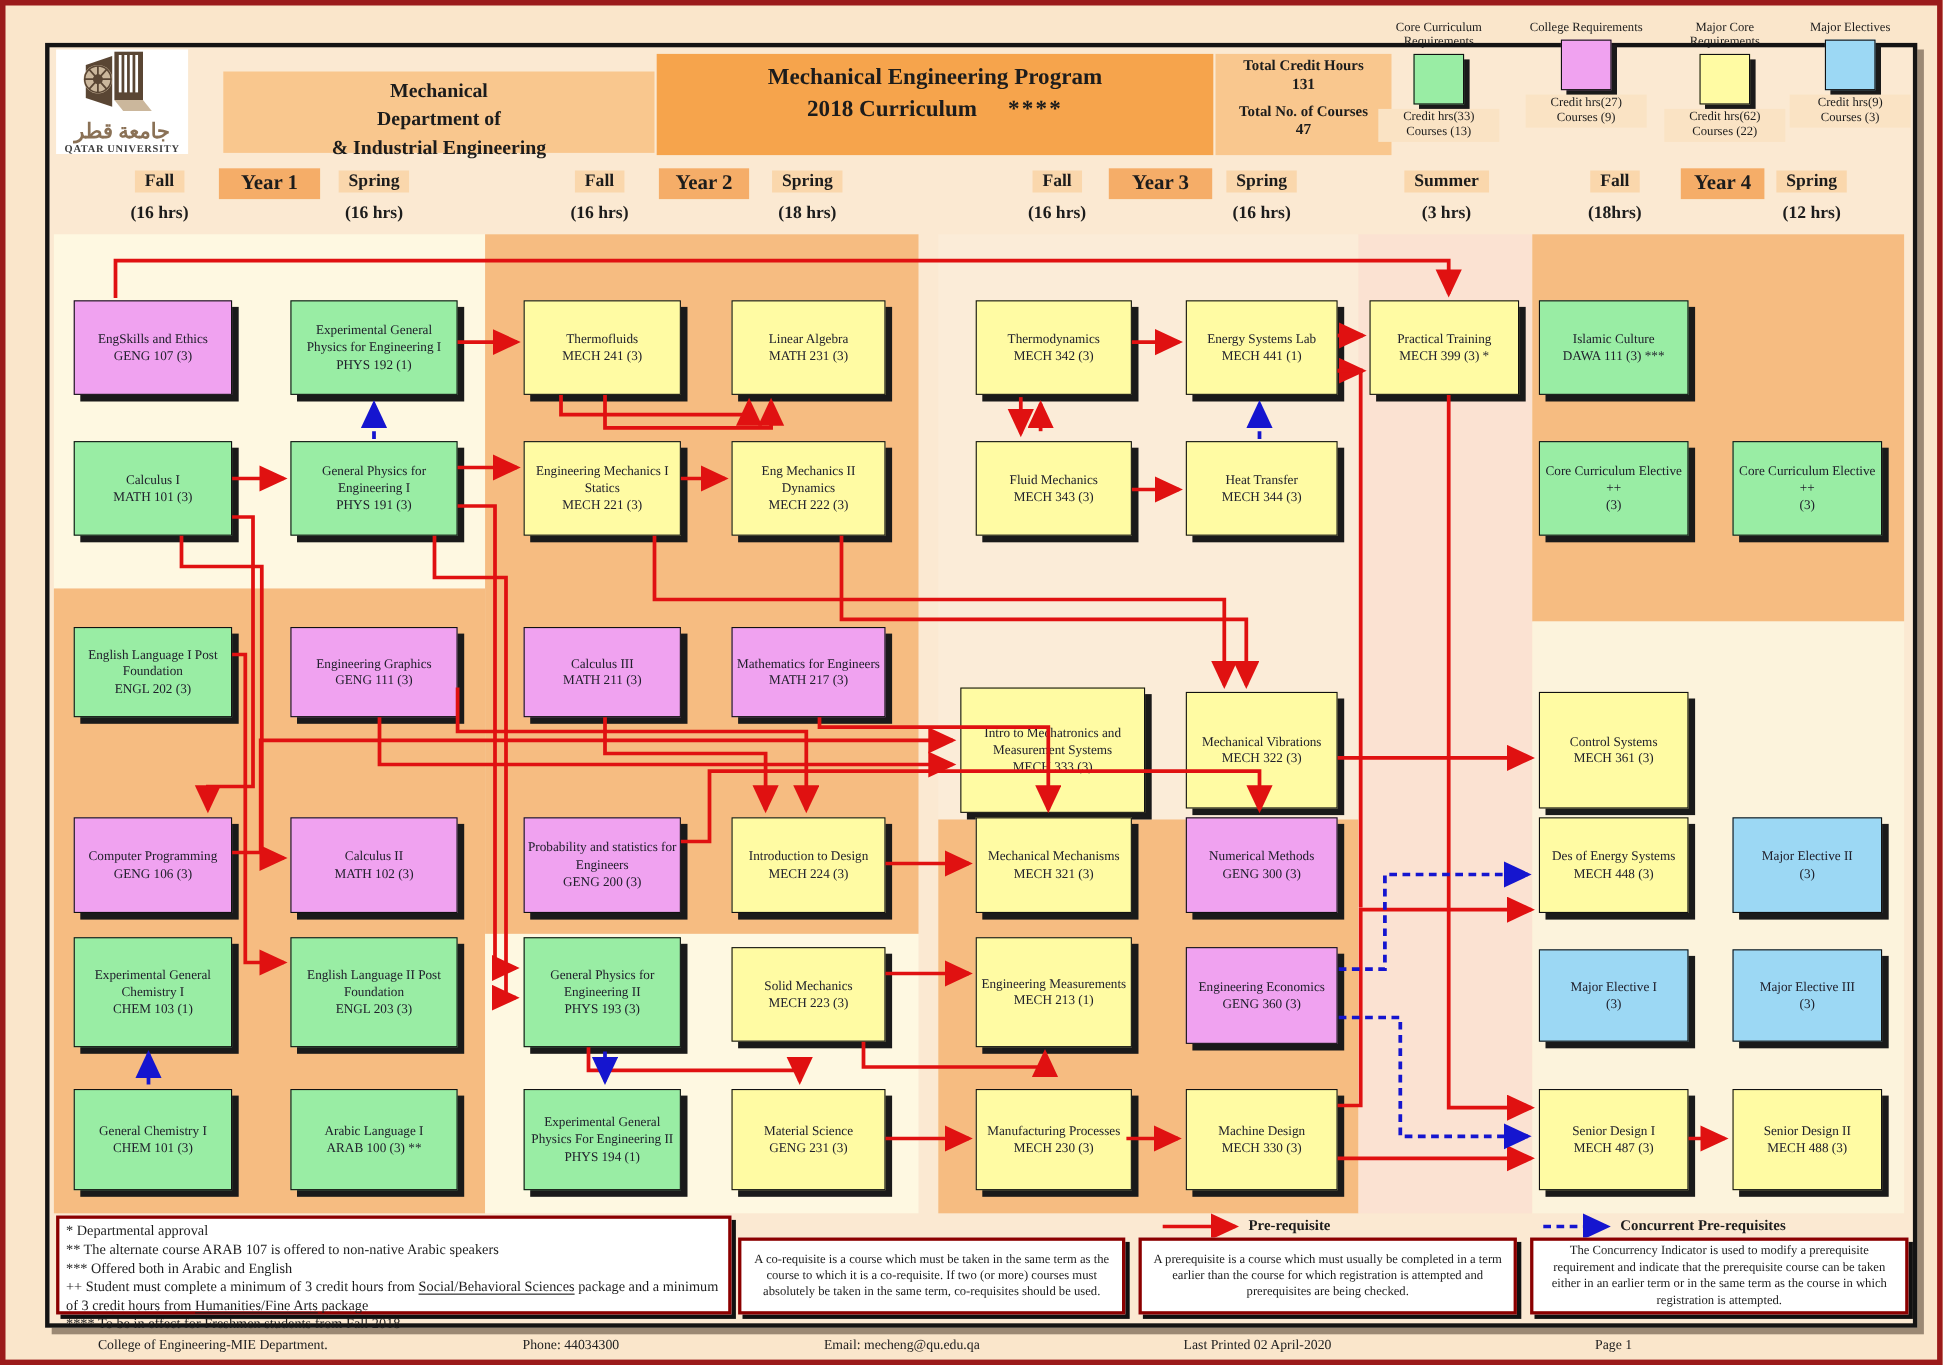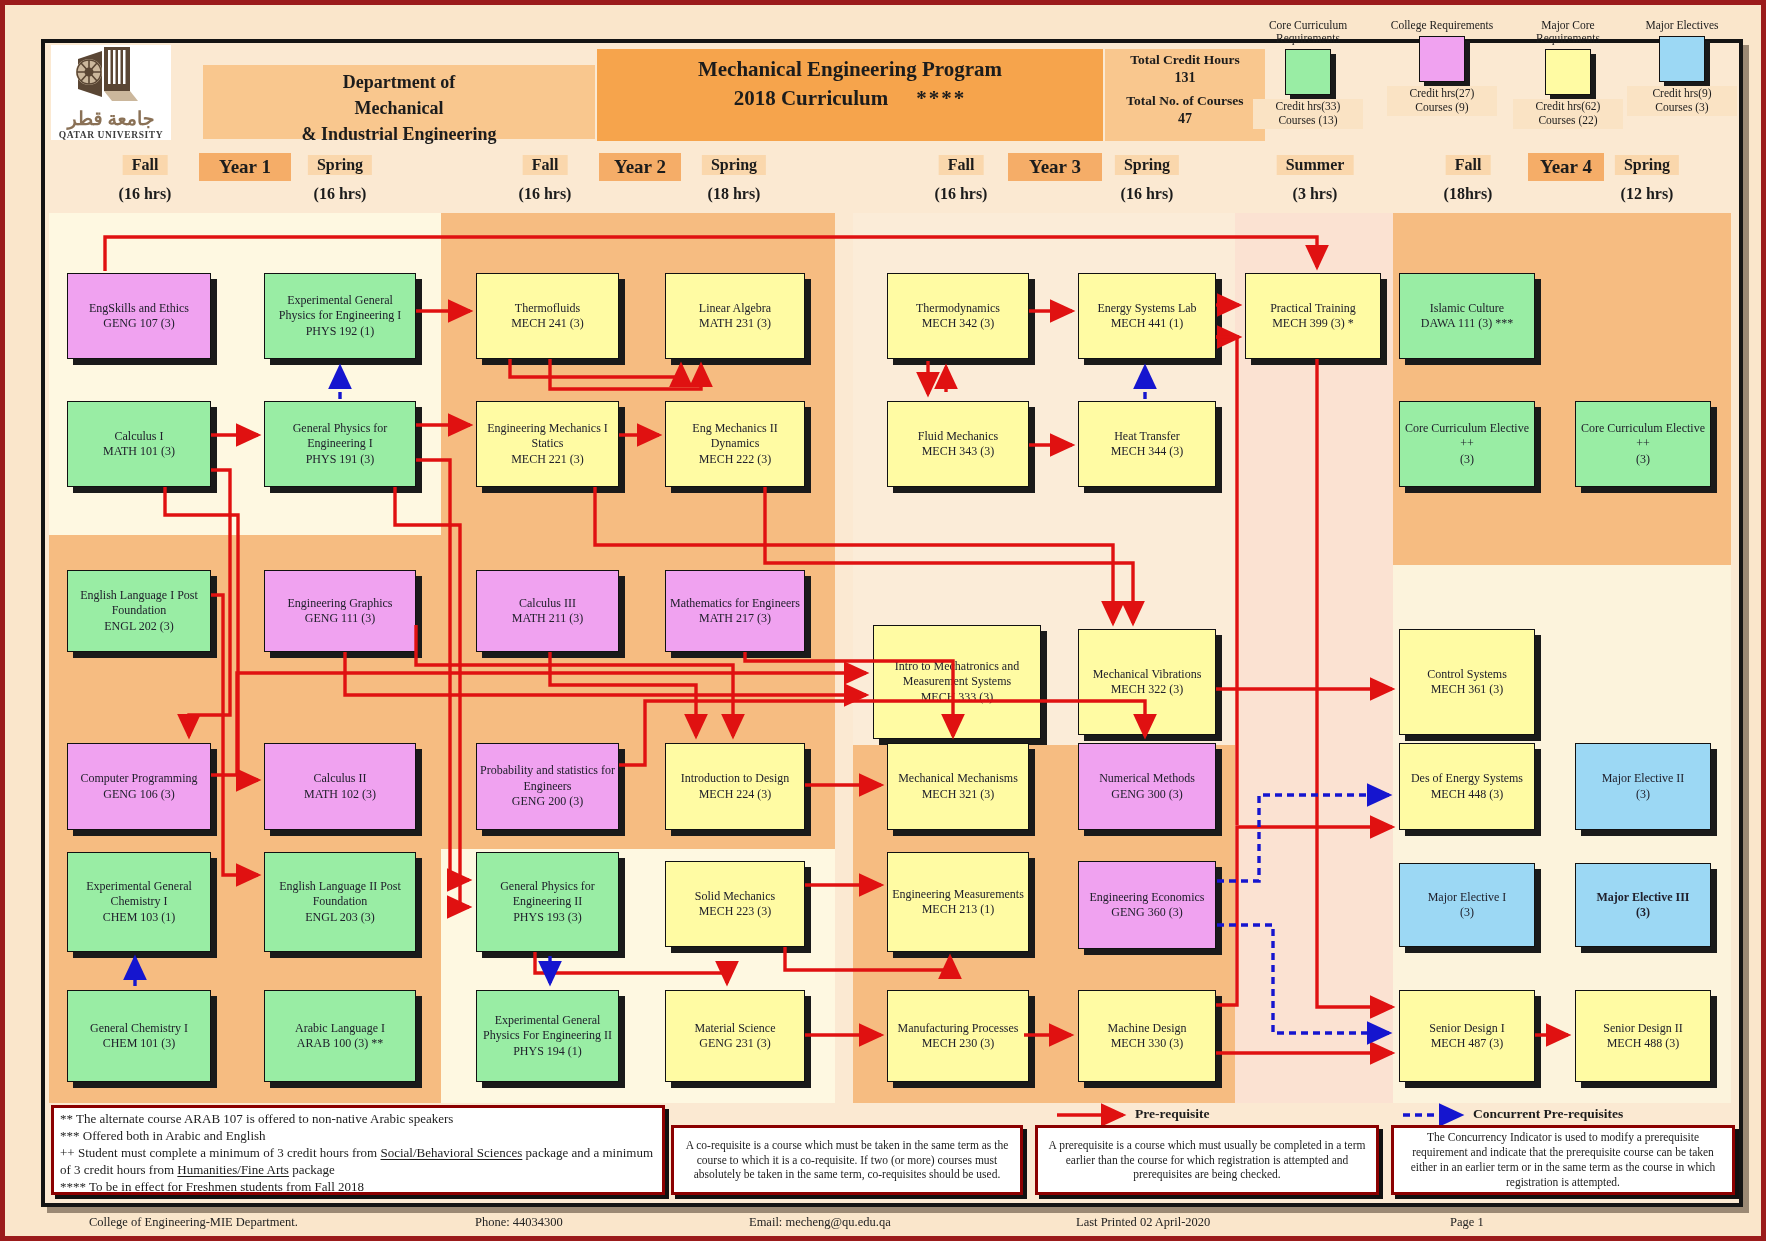--- a/index.html
+++ b/index.html
@@ -73,22 +73,22 @@
     <circle cx="21" cy="27" r="13" fill="#cbb79c"></circle>
     <circle cx="21" cy="27" r="12" fill="none" stroke="#5a4634" stroke-width="1.4"></circle>
     <path d="M21 15 V39 M9 27 H33 M13 18 L29 36 M29 18 L13 36" stroke="#5a4634" stroke-width="1.6"></path>
     <circle cx="21" cy="27" r="4.5" fill="#5a4634"></circle>
   </svg>
   <div class="arabic">جامعة قطر</div>
   <div class="eng">QATAR UNIVERSITY</div>
 </div>
 
 <div id="deptbar" class="abs">
+  <div>Mechanical</div>
   <div>Department of</div>
-  <div>Mechanical</div>
   <div>&amp; Industrial Engineering</div>
 </div>
 
 <div id="titlebar" class="abs">
   <div>Mechanical Engineering Program</div>
   <div>
     <span>2018 Curriculum</span><span class="stars">****</span>
   </div>
 </div>
 
@@ -292,21 +292,21 @@
       <div>MECH 213 (1)</div>
     </div>
     <div class="course" style="left: 1073px; width: 138px; top: 856px; height: 88px; background: rgb(240, 162, 240);">
       <div>Engineering Economics</div>
       <div>GENG 360 (3)</div>
     </div>
     <div class="course" style="left: 1394px; width: 136px; top: 858px; height: 84px; background: rgb(156, 216, 244);">
       <div>Major Elective I</div>
       <div>(3)</div>
     </div>
-    <div class="course" style="left: 1570px; width: 136px; top: 858px; height: 84px; background: rgb(156, 216, 244); font-weight: bold;">
+    <div class="course" style="left: 1570px; width: 136px; top: 858px; height: 84px; background: rgb(156, 216, 244);">
       <div>Major Elective III</div>
       <div>(3)</div>
     </div>
     <div class="course" style="left: 62px; width: 144px; top: 985px; height: 92px; background: rgb(153, 237, 164);">
       <div>General Chemistry I</div>
       <div>CHEM 101 (3)</div>
     </div>
     <div class="course" style="left: 259px; width: 152px; top: 985px; height: 92px; background: rgb(153, 237, 164);">
       <div>Arabic Language I</div>
       <div>ARAB 100 (3) **</div>
@@ -390,20 +390,21 @@
     <path d="M335,394 V362"></path>
     <path d="M545,951 V978"></path>
     <path d="M130,981 V953"></path>
     <path d="M1140,394 V362"></path>
     <path d="M1212,876 H1254 V790 H1384"></path>
     <path d="M1212,920 H1268 V1028 H1384"></path>
   </g>
 </svg>
 
 <div id="notesbox" class="abs">
+  <div>* Departmental approval</div>
   <div>** The alternate course ARAB 107 is offered to non-native Arabic speakers</div>
   <div>*** Offered both in Arabic and English</div>
   <div><span>++ Student must complete a minimum of 3 credit hours from </span><u>Social/Behavioral Sciences</u><span> package and a minimum of 3 credit hours from </span><u>Humanities/Fine Arts</u><span> package</span></div>
   <div>**** To be in effect for Freshmen students from Fall 2018</div>
 </div>
 
 <svg class="overlay" width="1766" height="1241">
   <path d="M1052,1110 H1118" stroke="#E01111" stroke-width="3.4" fill="none" marker-end="url(#ra)"></path>
   <path d="M1398,1110 H1456" stroke="#1515CF" stroke-width="3.4" fill="none" stroke-dasharray="7 5" marker-end="url(#ba)"></path>
 </svg>

